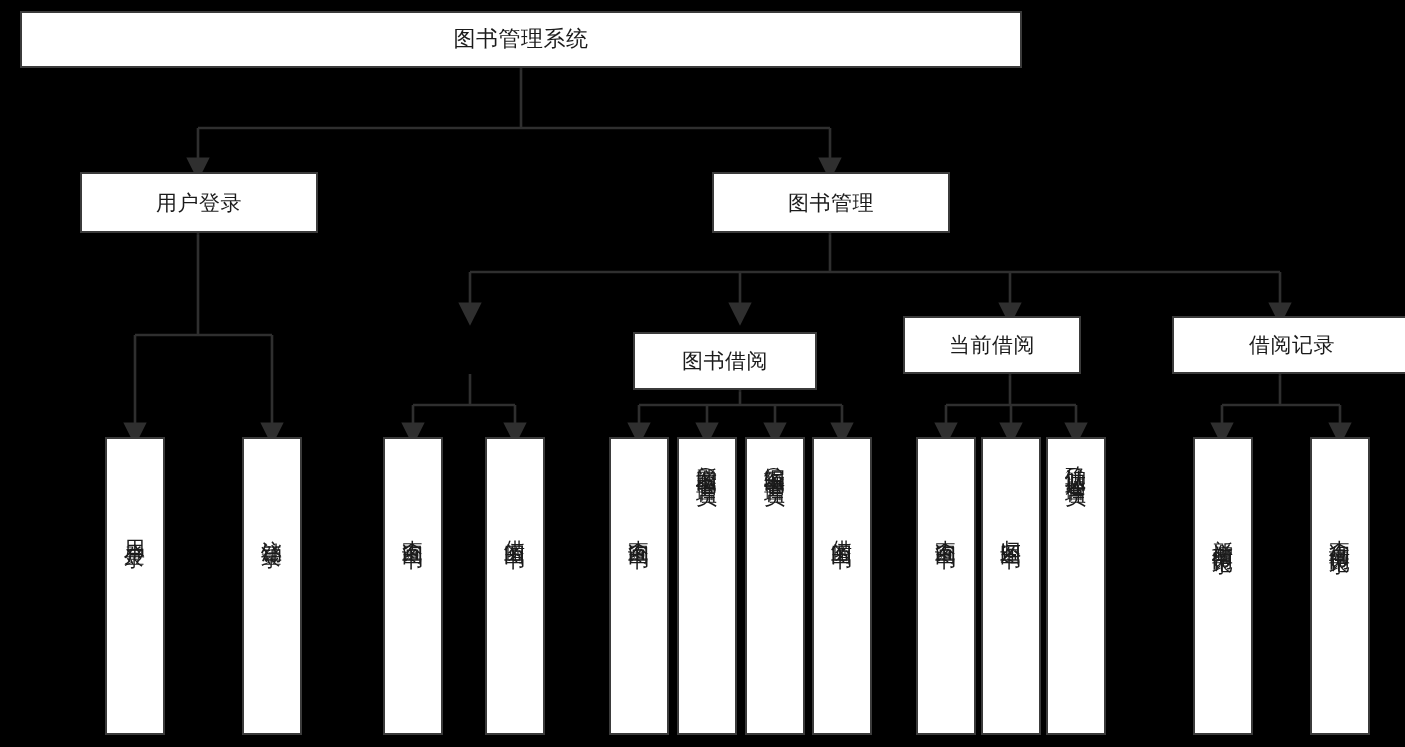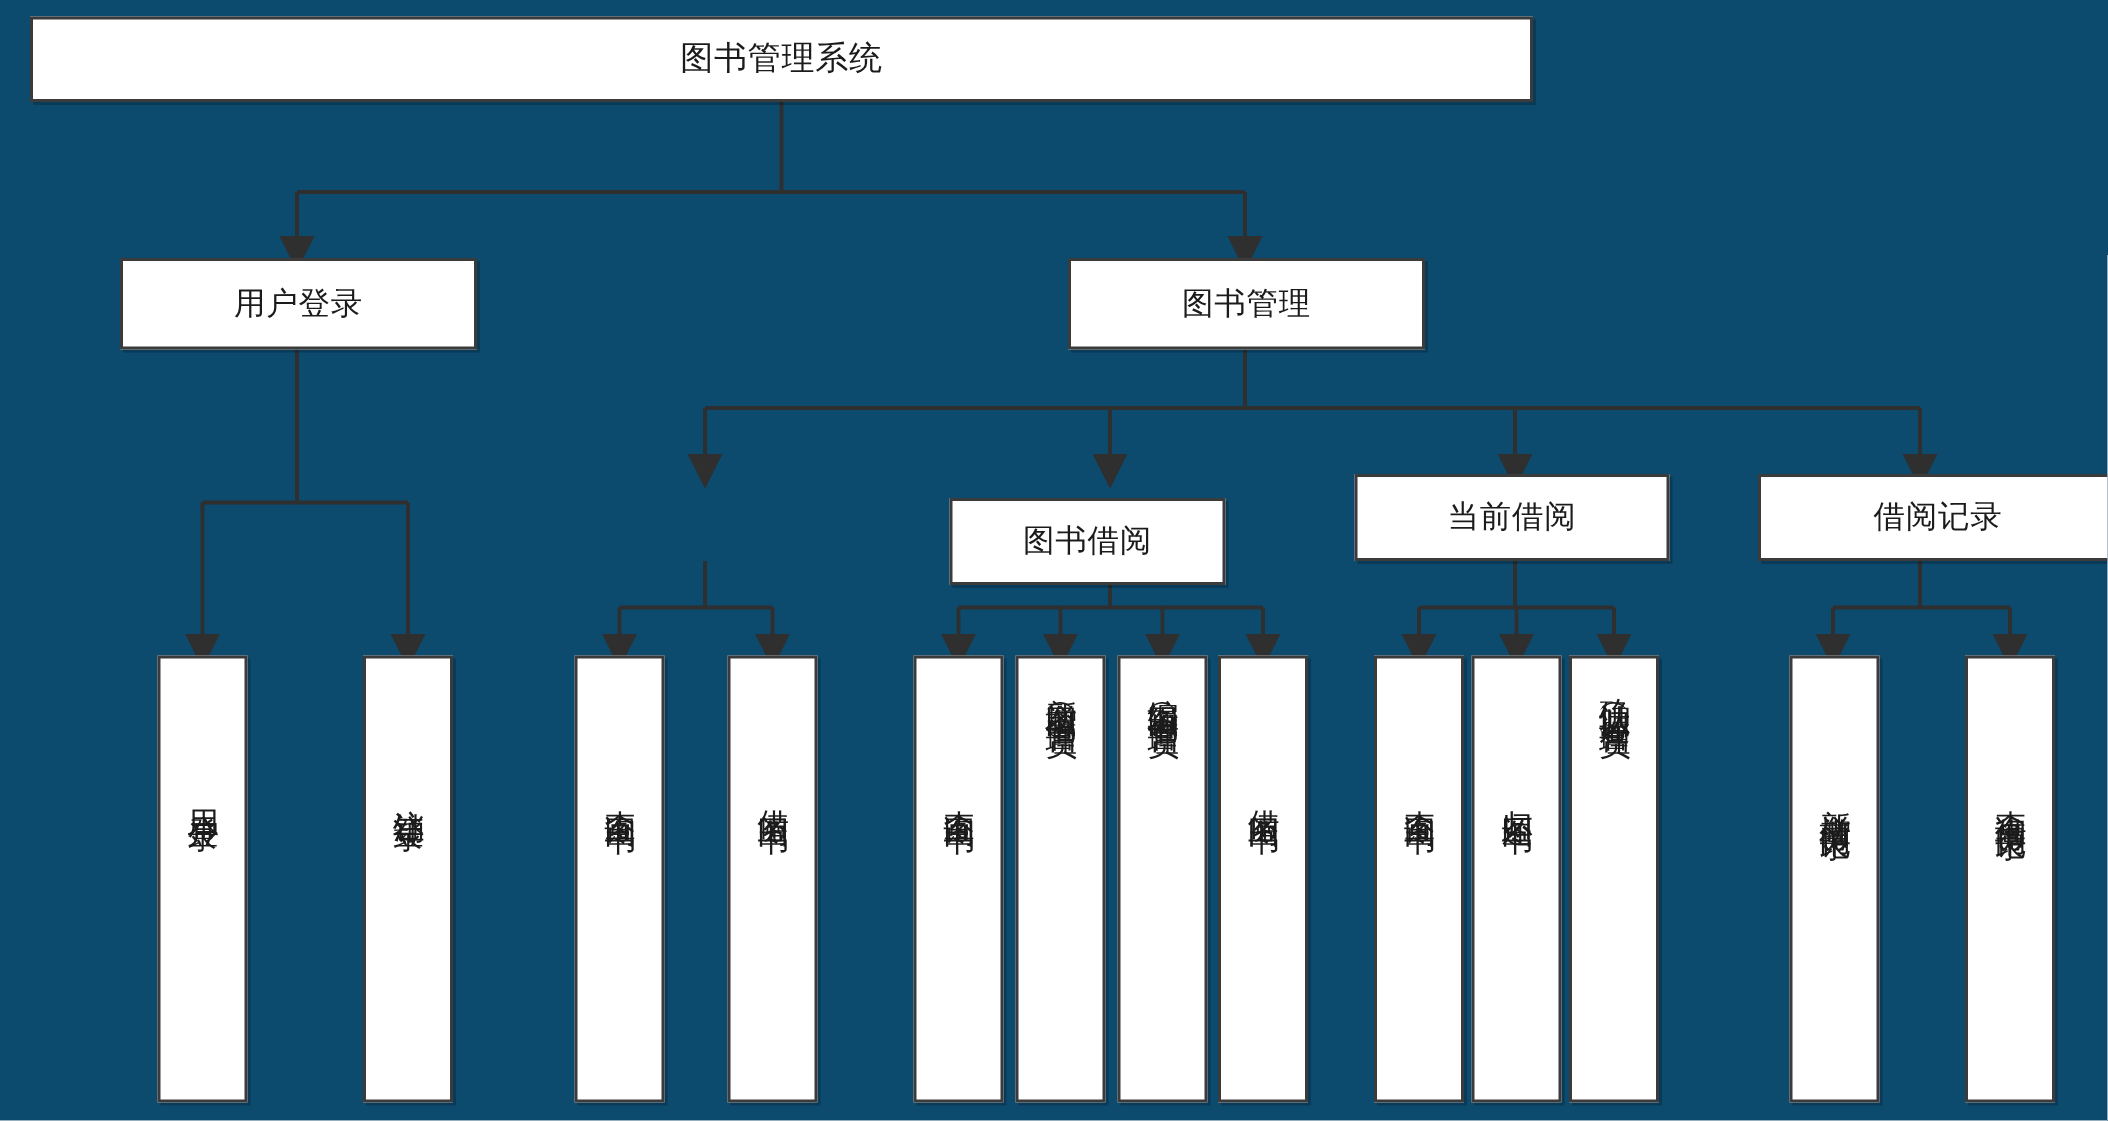--- a/index.html
+++ b/index.html
@@ -7,21 +7,21 @@
     padding: 0;
     background: #ffffff;
   }
   body {
     font-family: "Liberation Sans", "DejaVu Sans", sans-serif;
   }
   #canvas {
     position: relative;
     width: 1405px;
     height: 747px;
-    background: #0c4a6e;
+    background: #000000;
     overflow: hidden;
   }
   svg.edges {
     position: absolute;
     left: 0;
     top: 0;
     width: 1405px;
     height: 747px;
     pointer-events: none;
   }
@@ -139,21 +139,21 @@
   <div class="node h" style="left:80px; top:172px; width:238px; height:61px;">
     <span class="label">用户登录</span>
   </div>
   <div class="node h" style="left:712px; top:172px; width:238px; height:61px;">
     <span class="label">图书管理</span>
   </div>
 
   <div class="node h" style="left:633px; top:332px; width:184px; height:58px;">
     <span class="label">图书借阅</span>
   </div>
-  <div class="node h" style="left:903px; top:316px; width:210px; height:58px;">
+  <div class="node h" style="left:903px; top:316px; width:178px; height:58px;">
     <span class="label">当前借阅</span>
   </div>
   <div class="node h" style="left:1172px; top:316px; width:240px; height:58px;">
     <span class="label">借阅记录</span>
   </div>
 
   <div class="node v mid" style="left:105px; top:437px; width:60px; height:298px;">
     <span class="label">用户登录</span>
   </div>
   <div class="node v mid" style="left:242px; top:437px; width:60px; height:298px;">

